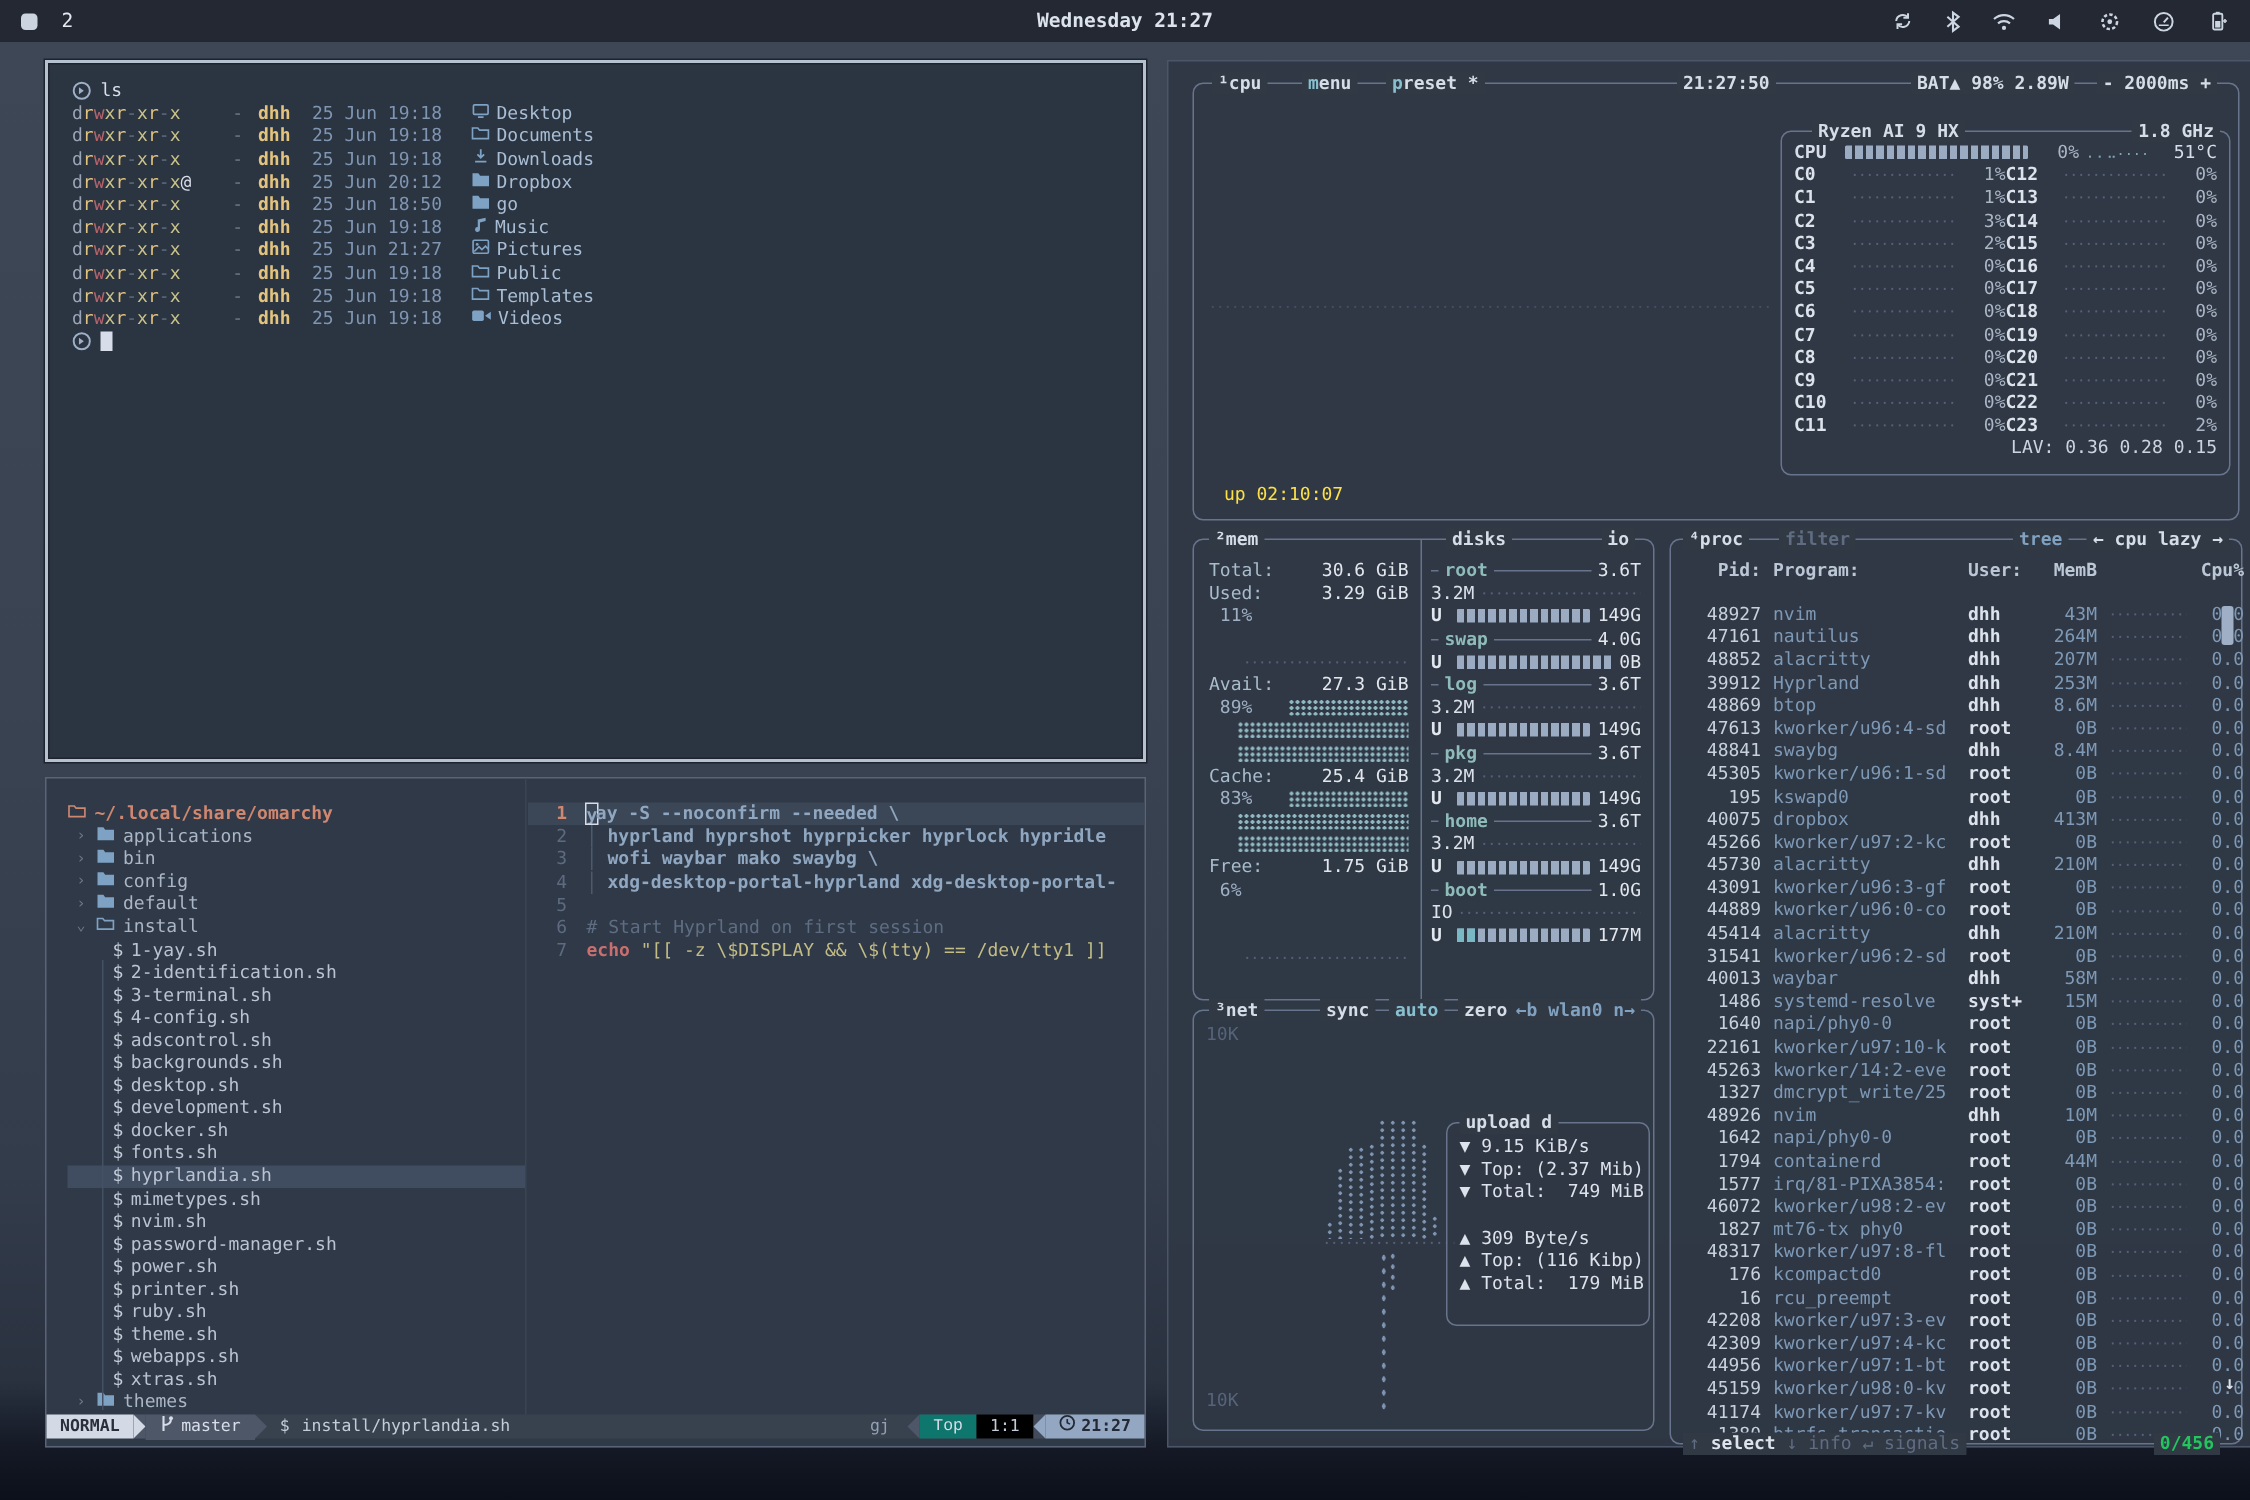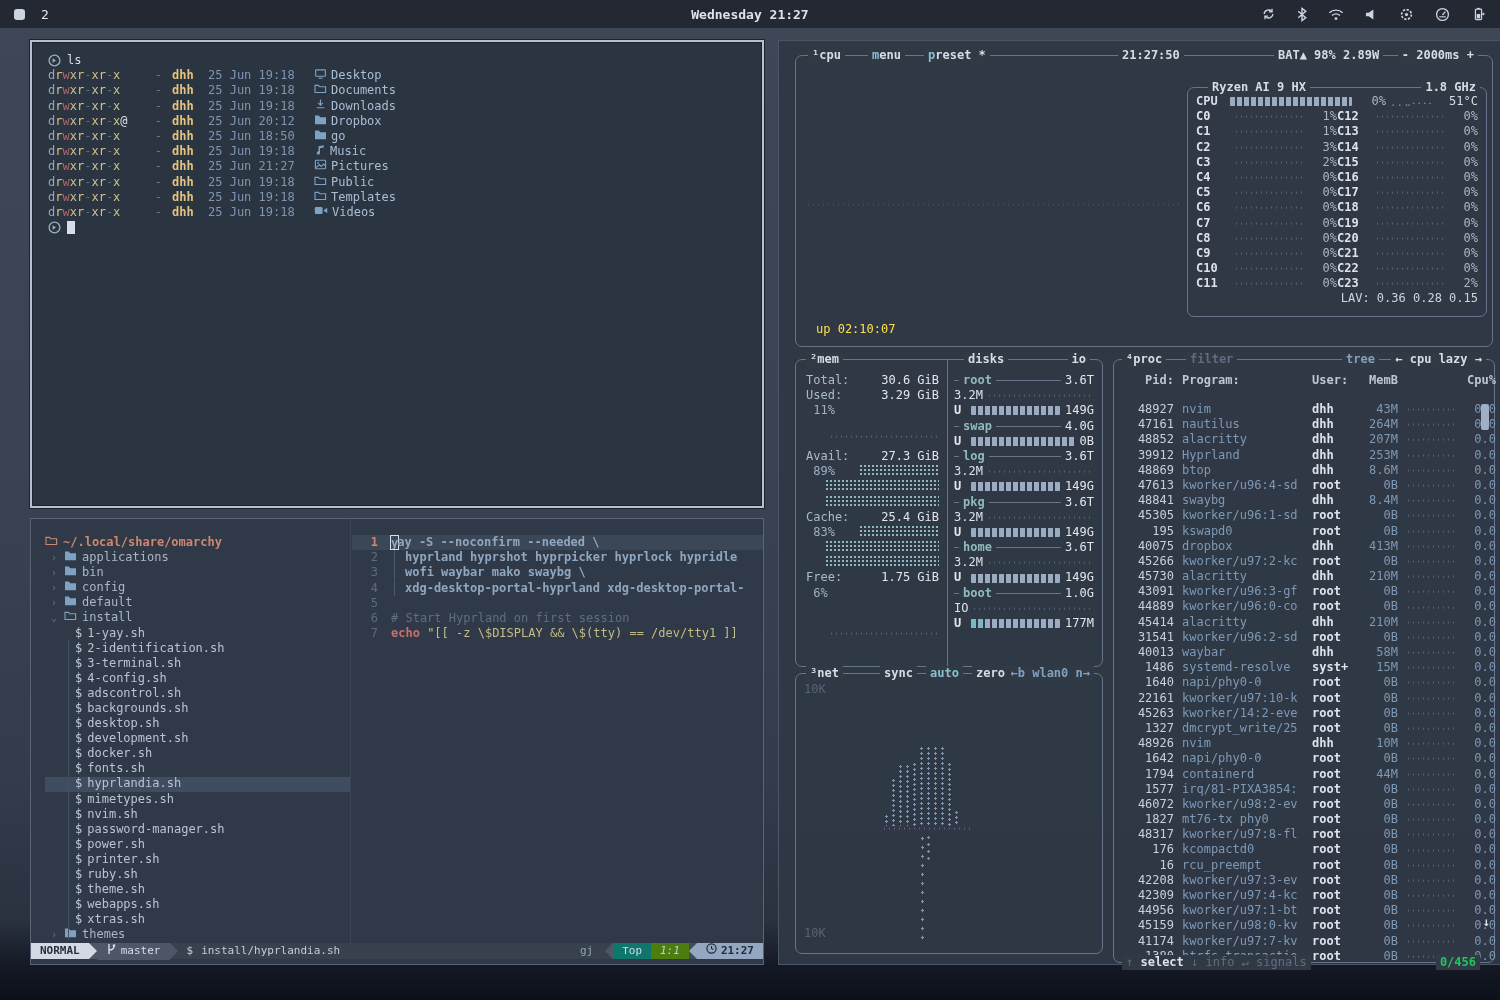--- a/index.html
+++ b/index.html
@@ -63,21 +63,21 @@
   .code-str{color:#c3bd85;}
   .cursor-hollow{display:inline-block;width:7px;margin-right:-8px;height:13px;outline:1px solid #d8dee9;vertical-align:middle;}
   .iguide{display:inline-block;width:10px;margin-left:3px;border-left:1px solid #4d5a6e;height:15px;flex:none;}
   .statusline{position:absolute;left:0;right:0;bottom:5px;height:16px;display:flex;align-items:center;font:11px/16px "DejaVu Sans Mono",monospace;background:#38424f;}
   .seg{display:flex;align-items:center;padding:0 9px;white-space:pre;}
   .seg-mode{background:#d3dae5;color:#2a303b;font-weight:bold;}
   .seg-branch{background:#4d5768;color:#d8dee9;gap:5px;}
   .seg-file{color:#c3ccd9;flex:1;gap:8px;}
   .seg-keys{color:#93a0b3;padding:0 12px;}
   .seg-top{background:#0f766e;color:#d8dee9;font-family:Liberation Mono, monospace;}
-  .seg-pos{background:#4d7c0f;color:#c3ccd9;font-style:italic;}
+  .seg-pos{background:#000000;color:#c3ccd9;}
   .seg-time{background:#93a7c2;color:#242a35;font-weight:bold;gap:4px;}
   .arrR{width:0;align-self:center;border-top:8px solid transparent;border-bottom:8px solid transparent;}
   .arrL{width:0;align-self:center;border-top:8px solid transparent;border-bottom:8px solid transparent;}
 
   
   .win-btop{left:758px;top:40px;width:732px;height:925px;background:rgba(48,56,69,.97);border:1px solid #4a5568;color:#d8dee9;}
   .panel{position:absolute;border:1px solid #67748c;border-radius:7px;box-sizing:border-box;}
   .ptitle{position:absolute;top:-8px;background:#313945;padding:0 4px;font:bold 12px/15px "DejaVu Sans Mono",monospace;color:#d5dde8;white-space:pre;}
   .hot{color:#88c0d0;}
   .dim{color:#5f6c82;}
@@ -90,21 +90,21 @@
   .corecell{flex:1;display:flex;align-items:center;min-width:0;}
   .corecell .lbl{width:32px;font-weight:bold;color:#dde3ec;}
   .corecell .dots{flex:1;margin:0 6px;}
   .corecell .pct{width:28px;text-align:right;color:#aab6c6;}
   .cpu-decor{position:absolute;left:10px;top:146px;width:374px;height:5px;opacity:.55;}
   .uptime{position:absolute;left:20px;bottom:10px;color:#fde047;font:12px "DejaVu Sans Mono",monospace;}
 
   .p-mem{left:16px;top:318px;width:308px;height:308px;}
   .memcol{position:absolute;left:0;top:0;bottom:0;width:151px;padding:13px 8px 0 10px;box-sizing:border-box;}
   .diskcol{position:absolute;left:151px;top:0;bottom:0;right:0;border-left:1px solid #67748c;padding:13px 8px 0 6px;box-sizing:border-box;}
-  .mrow{display:flex;height:15.2px;white-space:pre;gap:24px;}
+  .mrow{display:flex;height:15.2px;align-items:center;white-space:pre;gap:24px;}
   .mlbl{color:#a9bccb;}
   .mval{margin-left:auto;color:#e2e7ee;}
   .mpct{color:#9fb0c4;}
   .drow-t{display:flex;align-items:center;height:15.2px;}
   .drow-t .nm{color:#8fbcbb;font-weight:bold;padding:0 4px;}
   .drow-t .ln{flex:1;border-top:1px solid #67748c;}
   .drow-t .sz{color:#e2e7ee;padding-left:4px;}
   .drow-io{display:flex;align-items:center;height:15.2px;color:#dbe1ea;}
   .drow-io .dots{flex:1;margin-left:4px;}
   .drow-u{display:flex;align-items:center;height:15.2px;}
@@ -648,20 +648,34 @@
           <span class="ncol" style="height: 80px;"></span>
           <span class="ncol" style="height: 80px;"></span>
           <span class="ncol" style="height: 80px;"></span>
           <span class="ncol" style="height: 80px;"></span>
           <span class="ncol" style="height: 64px;"></span>
           <span class="ncol" style="height: 16px;"></span>
         </div>
       <div class="netaxis dots"></div>
       <div class="ndown"></div>
       <div class="ndown2"></div>
+      <div class="p-up">
+        <div class="ptitle" style="left:8px">upload d</div>
+        <div id="net-down">
+            <div class="nrow">▼ 9.15 KiB/s</div>
+            <div class="nrow">▼ Top: (2.37 Mib)</div>
+            <div class="nrow">▼ Total:  749 MiB</div>
+          </div>
+        <div class="nrow"></div>
+        <div id="net-up">
+            <div class="nrow">▲ 309 Byte/s</div>
+            <div class="nrow">▲ Top: (116 Kibp)</div>
+            <div class="nrow">▲ Total:  179 MiB</div>
+          </div>
+      </div>
     </div>
 
     <div class="panel p-proc">
       <div class="ptitle" style="left:8px">⁴proc</div>
       <div class="ptitle dim" style="left:72px">filter</div>
       <div class="ptitle" style="left:228px;color:#81a1c1">tree</div>
       <div class="ptitle" style="right:8px">← cpu lazy →</div>
       <div class="prochdr">
         <span class="hdr-pid">Pid:</span>
         <span class="hdr-prog">Program:</span>

